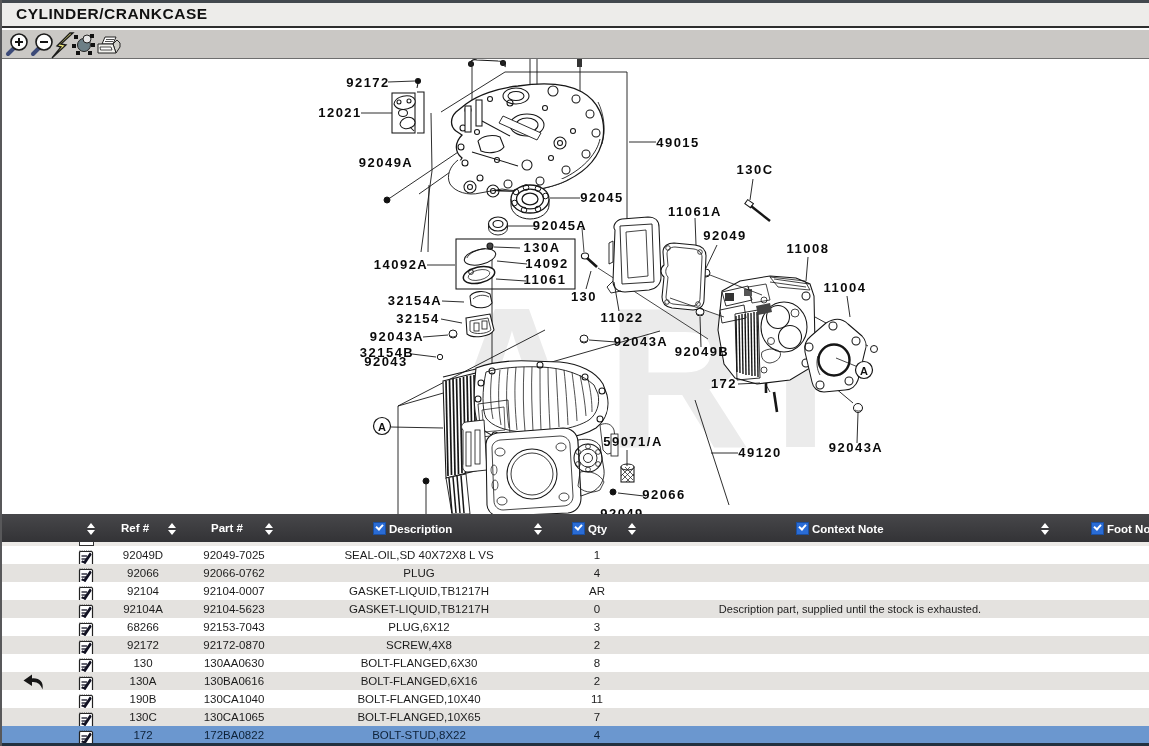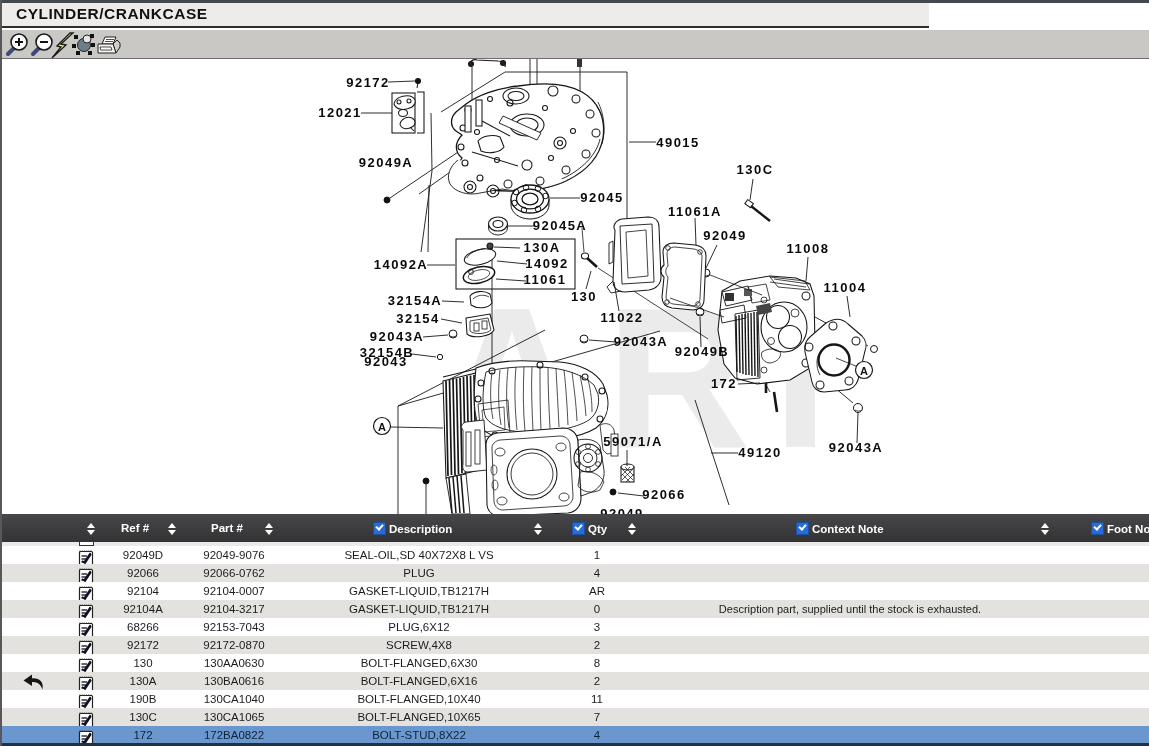--- a/index.html
+++ b/index.html
@@ -1,20 +1,20 @@
 <!DOCTYPE html>
 <html><head>
 <meta charset="utf-8">
 <style>
   html,body{margin:0;padding:0;}
   body{width:1149px;height:746px;overflow:hidden;position:relative;background:#fff;
        font-family:"Liberation Sans",sans-serif;}
   #leftedge{position:absolute;left:0;top:0;width:2px;height:746px;background:#58585a;z-index:50;}
   #topedge{position:absolute;left:0;top:0;width:1149px;height:3px;background:#42484e;z-index:50;}
-  #titlebar{position:absolute;left:2px;top:3px;width:927px;height:25px;background:#edecea;
+  #titlebar{position:absolute;left:2px;top:3px;width:1147px;height:25px;background:#edecea;
             border-bottom:2px solid #2e2e2e;box-sizing:border-box;}
   #titlebar span{position:absolute;left:14px;top:2px;font-size:15.5px;font-weight:bold;color:#111;
             letter-spacing:0.5px;}
   #toolbar{position:absolute;left:2px;top:30px;width:1147px;height:29px;background:#cac8c5;
            border-bottom:1px solid #6e6e6e;box-sizing:border-box;}
   #canvas{position:absolute;left:2px;top:59px;width:1147px;height:455px;background:#fff;overflow:hidden;}
   
   #thead{position:absolute;left:2px;top:514px;width:1147px;height:28px;background:linear-gradient(#47474a,#333336);z-index:5;}
   #thead .lbl{position:absolute;top:8px;color:#fff;font-size:11.5px;font-weight:bold;white-space:nowrap;}
   #thead .ctr{transform:translateX(-50%);}
@@ -506,21 +506,21 @@
             <line x1="10.8" y1="1.5" x2="10.8" y2="2.5"></line>
             <line x1="13" y1="1.5" x2="13" y2="2.5"></line>
           </g>
           <line x1="3.5" y1="7" x2="9" y2="7" stroke="#223" stroke-width="1.4"></line>
           <line x1="3.5" y1="10" x2="8" y2="10" stroke="#223" stroke-width="1.4"></line>
           <line x1="3.5" y1="13" x2="7" y2="13" stroke="#223" stroke-width="1.4"></line>
           <path d="M4 12 L7 14 L13 5" stroke="#112" stroke-width="1.8" fill="none"></path>
           <line x1="12.5" y1="4" x2="6" y2="13.5" stroke="#112" stroke-width="1.6"></line>
         </svg></span>
       <span style="left:141px">92049D</span>
-      <span style="left:232px">92049-9076</span>
+      <span style="left:232px">92049-7025</span>
       <span style="left:417px">SEAL-OIL,SD 40X72X8 L VS</span>
       <span style="left:595px">1</span>
     </div>
     <div class="row g" style="top:23px">
       <span class="icon" style="transform:none"><svg width="16" height="17" viewBox="0 0 16 17">
           <rect x="1.5" y="2.5" width="13" height="13.5" fill="#fff" stroke="#222" stroke-width="1.2" rx="1"></rect>
           <g stroke="#333" stroke-width="1">
             <line x1="2" y1="1.5" x2="2" y2="2.5"></line>
             <line x1="4.2" y1="1.5" x2="4.2" y2="2.5"></line>
             <line x1="6.4" y1="1.5" x2="6.4" y2="2.5"></line>
@@ -572,21 +572,21 @@
             <line x1="10.8" y1="1.5" x2="10.8" y2="2.5"></line>
             <line x1="13" y1="1.5" x2="13" y2="2.5"></line>
           </g>
           <line x1="3.5" y1="7" x2="9" y2="7" stroke="#223" stroke-width="1.4"></line>
           <line x1="3.5" y1="10" x2="8" y2="10" stroke="#223" stroke-width="1.4"></line>
           <line x1="3.5" y1="13" x2="7" y2="13" stroke="#223" stroke-width="1.4"></line>
           <path d="M4 12 L7 14 L13 5" stroke="#112" stroke-width="1.8" fill="none"></path>
           <line x1="12.5" y1="4" x2="6" y2="13.5" stroke="#112" stroke-width="1.6"></line>
         </svg></span>
       <span style="left:141px">92104A</span>
-      <span style="left:232px">92104-3217</span>
+      <span style="left:232px">92104-5623</span>
       <span style="left:417px">GASKET-LIQUID,TB1217H</span>
       <span style="left:595px">0</span>
       <span style="left:848px;font-size:11px">Description part, supplied until the stock is exhausted.</span>
     </div>
     <div class="row w" style="top:77px">
       <span class="icon" style="transform:none"><svg width="16" height="17" viewBox="0 0 16 17">
           <rect x="1.5" y="2.5" width="13" height="13.5" fill="#fff" stroke="#222" stroke-width="1.2" rx="1"></rect>
           <g stroke="#333" stroke-width="1">
             <line x1="2" y1="1.5" x2="2" y2="2.5"></line>
             <line x1="4.2" y1="1.5" x2="4.2" y2="2.5"></line>

